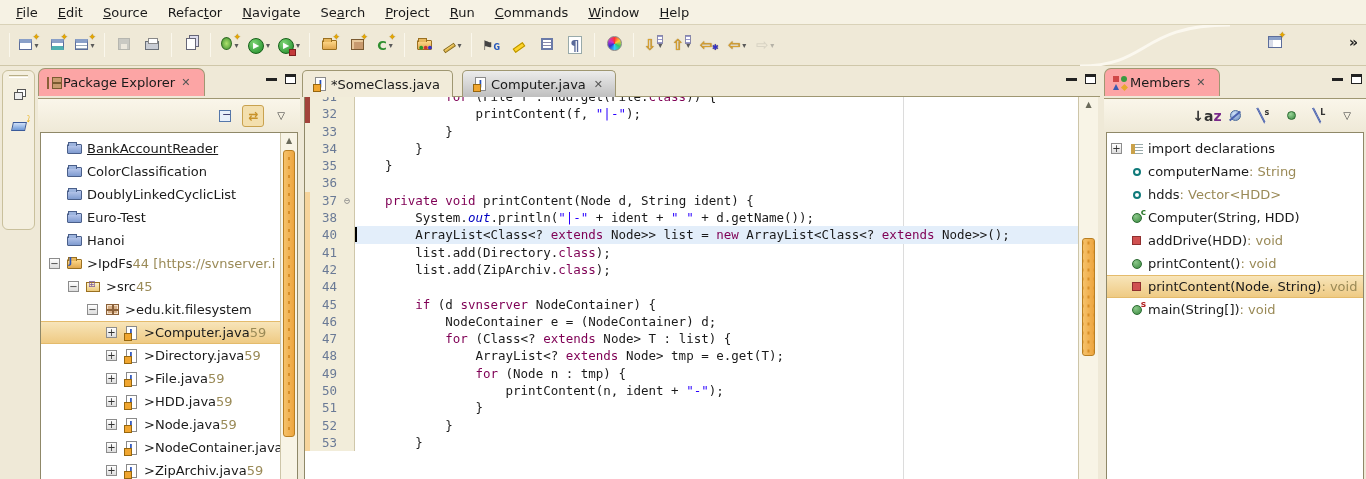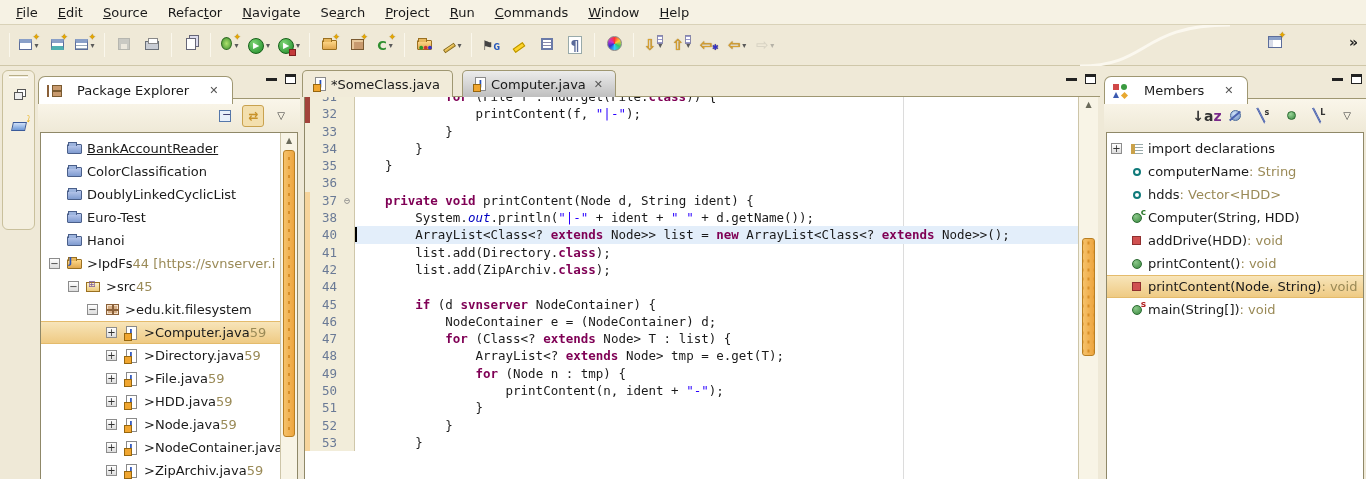--- a/index.html
+++ b/index.html
@@ -59,21 +59,21 @@
   .fastview { position:absolute; left:2px; top:70px; width:33px; height:160px; background:#f4efdf; border:1px solid #c9c09c; border-radius:6px; }
   .fv-grip { margin:4px 6px; height:3px; border-top:1px solid #b8ae86; border-bottom:1px solid #fff; }
   .fv-btn { width:24px; height:24px; margin:6px auto; display:flex; align-items:center; justify-content:center; }
   .ic-restore { display:inline-block; width:9px; height:8px; border:1px solid #555; background:#eee; box-shadow:3px -3px 0 -1px #fff, 3px -3px 0 0 #555; }
   .ic-openfolder { display:inline-block; width:14px; height:9px; background:linear-gradient(#cfe0f8,#6f9ad8); border:1px solid #3a5a9a; transform:skewX(-12deg); position:relative; }
   .ic-openfolder:after { content:"⤵"; position:absolute; right:-4px; top:-9px; color:#e7a800; font-size:9px; }
 
   
   .panel { position:absolute; top:68px; bottom:0; }
   .vtab-row { position:relative; height:30px; }
-  .vtab { position:absolute; left:0; top:8px; height:28px; display:flex; align-items:center; gap:17px; padding:0 14px 0 8px; background:#ffffff; border:1px solid #9f9772; border-bottom:none; border-radius:7px 7px 0 0; }
+  .vtab { position:absolute; left:0; top:0; height:28px; display:flex; align-items:center; gap:3px; padding:0 14px 0 8px; background:#fca5a5; border:1px solid #9f9772; border-bottom:none; border-radius:7px 7px 0 0; }
   .vtab-title { font-size:13px; }
   .vtab-close { font-size:11px; color:#555; margin-left:3px; }
   .minmax { position:absolute; right:4px; top:6px; display:flex; gap:8px; align-items:center; }
   .btn-min { display:inline-block; width:11px; height:4px; border-bottom:3px solid #222; }
   .btn-max { display:inline-block; width:11px; height:10px; border:1px solid #222; border-top:3px solid #222; background:#fff; }
   .vtoolbar { height:34px; display:flex; align-items:center; justify-content:flex-end; gap:6px; padding-right:8px; border-top:1px solid #9f9772; background:linear-gradient(#faf6ea,#efe9d7); }
   .vtb-btn { width:22px; height:22px; display:flex; align-items:center; justify-content:center; border:1px solid transparent; border-radius:3px; position:relative; }
   .vtb-btn.pressed { background:#f3dfae; border-color:#c9a24f; }
   .vmenu { font-size:10px; color:#333; }
   .vcontent { position:absolute; left:2px; right:2px; top:64px; bottom:0; background:#fff; border:1px solid #8f8868; border-bottom:none; overflow:hidden; }
@@ -122,21 +122,21 @@
   .printmargin { position:absolute; left:598px; top:0; bottom:0; width:1px; background:#dcdcdc; }
   .cline { position:relative; height:17.3px; display:flex; font-family:"DejaVu Sans Mono","Liberation Mono",monospace; font-size:12.5px; line-height:17.3px; white-space:pre; }
   .cline.hl .ctext { background:#e3eefa; }
   .gutter { flex:none; width:50px; display:flex; background:#f2edda; border-right:1px solid #cfc7aa; }
   .qdiff { width:5px; flex:none; }
   .qdiff.chg { background:#f6d49c; }
   .qdiff.del { background:#a2423a; }
   .lnum { flex:1; text-align:right; padding-right:3px; color:#6a7a96; }
   .fold { width:14px; flex:none; color:#8a8a8a; font-size:10px; text-align:center; }
   .ctext { flex:1; position:relative; }
-  .tok-k { color:#7f0055; font-weight:bold; }
+  .tok-k { color:#7f0055; font-weight:normal; }
   .tok-s { color:#2a00ff; }
   .tok-i { color:#0000c0; font-style:italic; }
   .caret { position:absolute; left:0; top:1px; width:2px; height:15px; background:#000; }
 
   
   .mrow { height:23px; display:flex; align-items:center; white-space:nowrap; overflow:hidden; padding-left:4px; font-size:13px; }
   .mrow.sel { background:linear-gradient(#f8e6bc,#eec981); box-shadow:inset 0 1px 0 #e4bb6c, inset 0 -1px 0 #e4bb6c; }
   .micon { flex:none; width:17px; height:16px; position:relative; display:inline-flex; align-items:center; justify-content:center; margin-right:3px; }
   .mi-field { width:8px; height:8px; border:2px solid #0f7a7a; border-radius:50%; }
   .mi-pub { width:10px; height:10px; border-radius:50%; background:radial-gradient(circle at 35% 30%,#8cc88a,#3a8a40); border:1px solid #2a6a30; }

